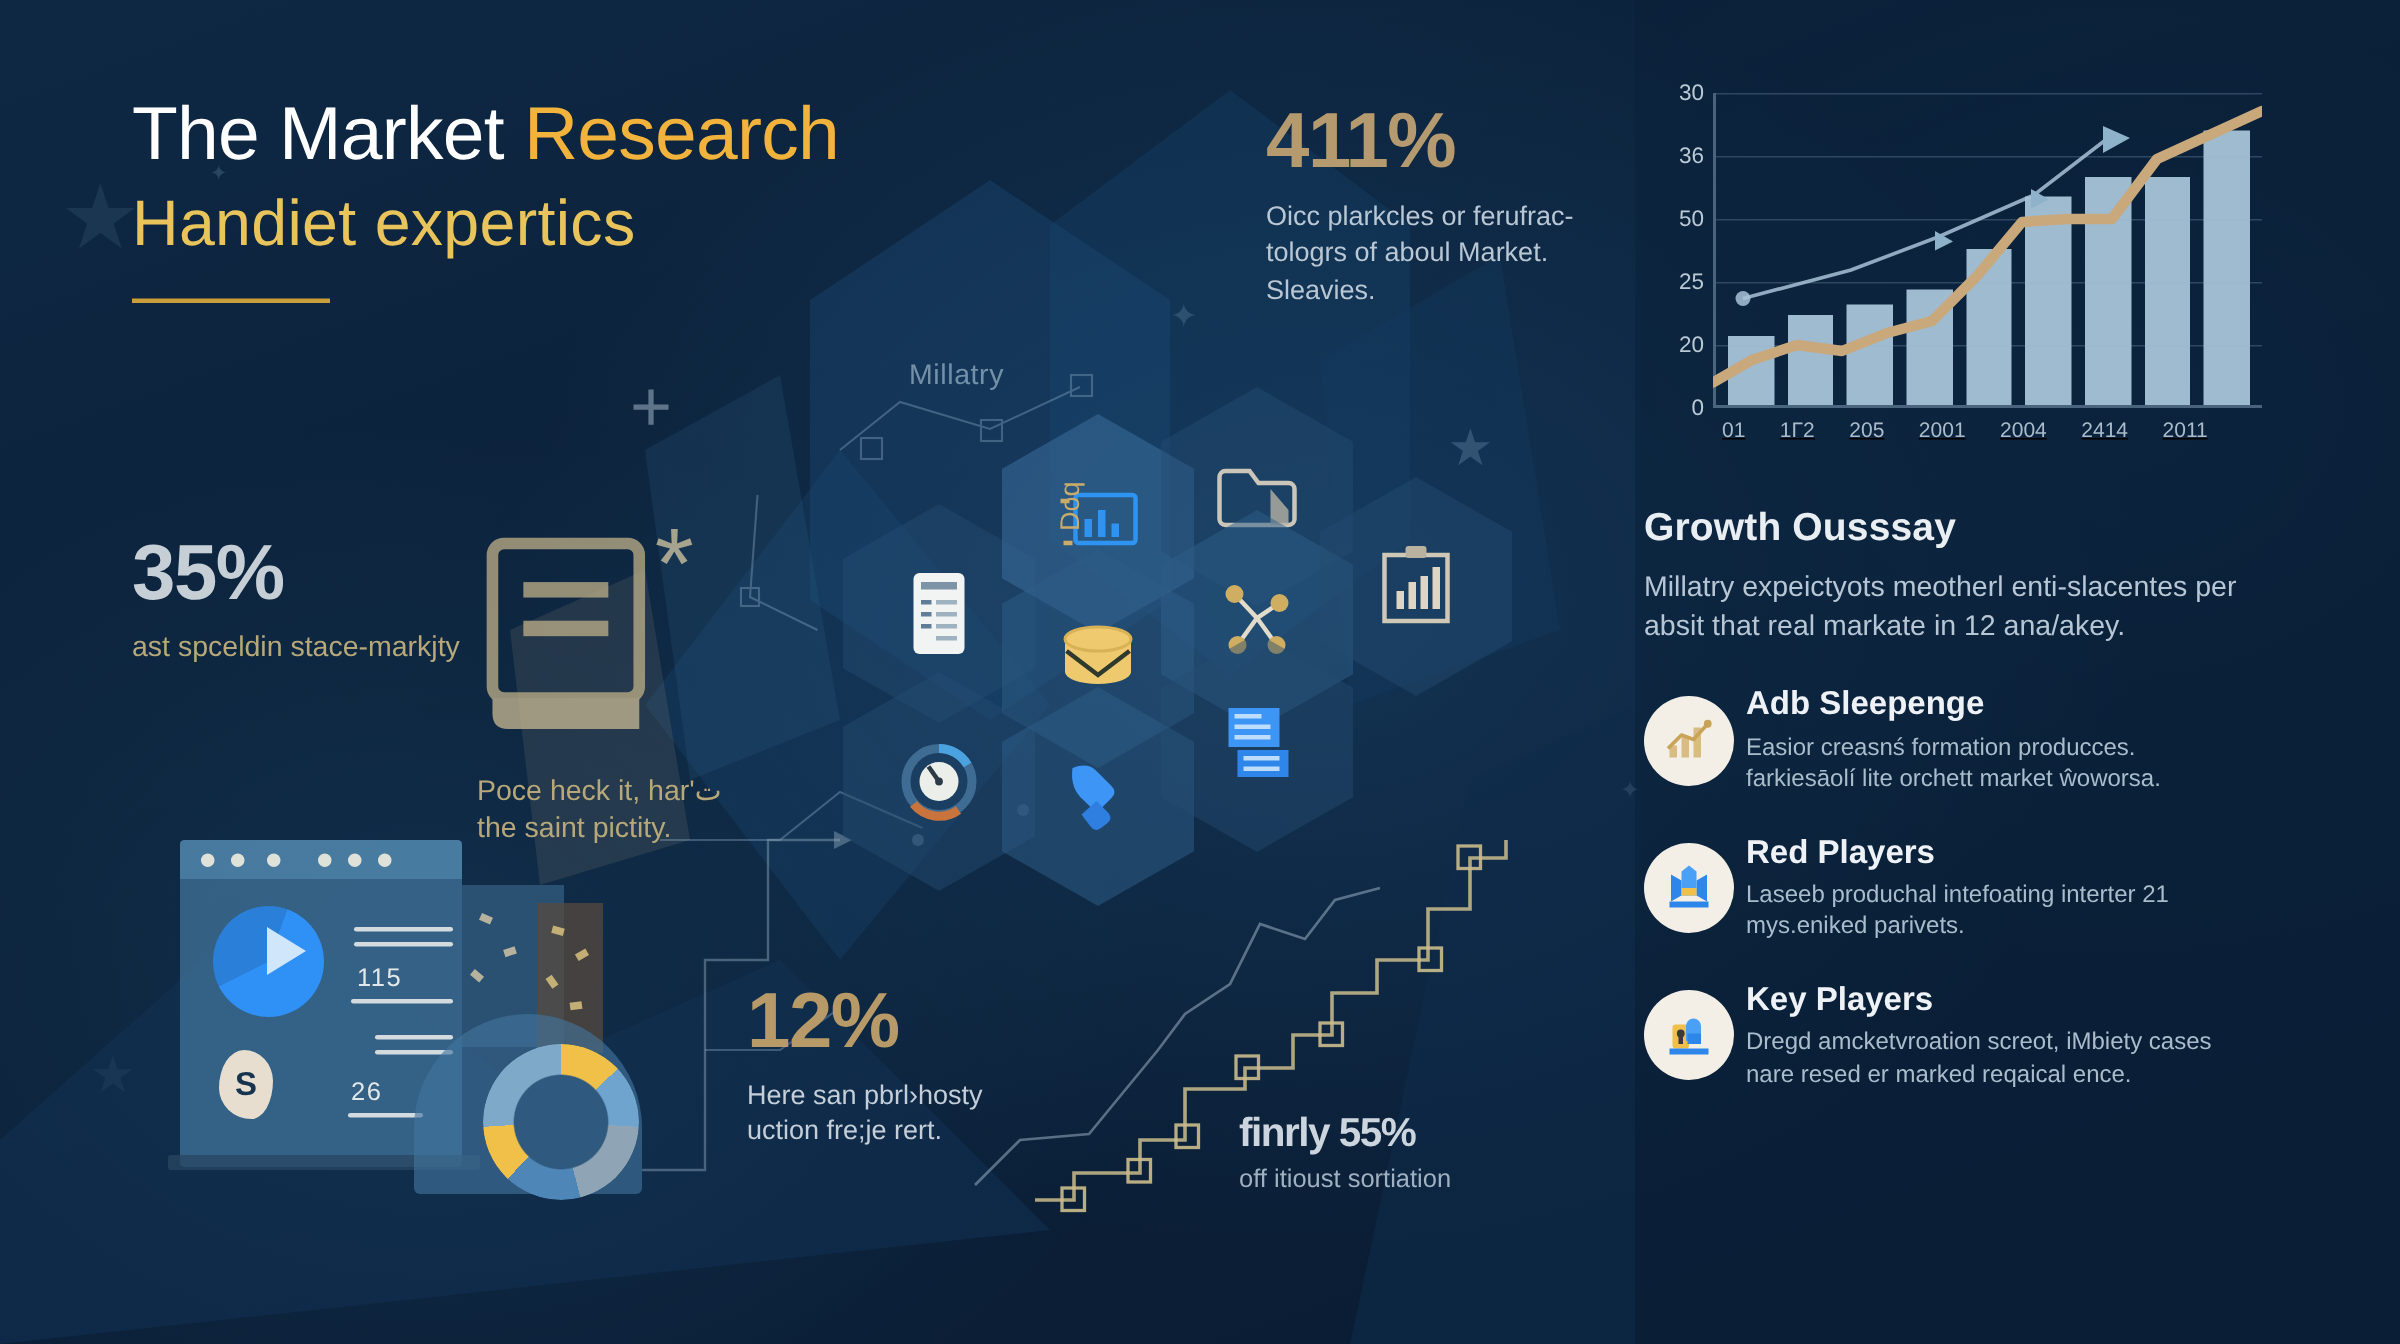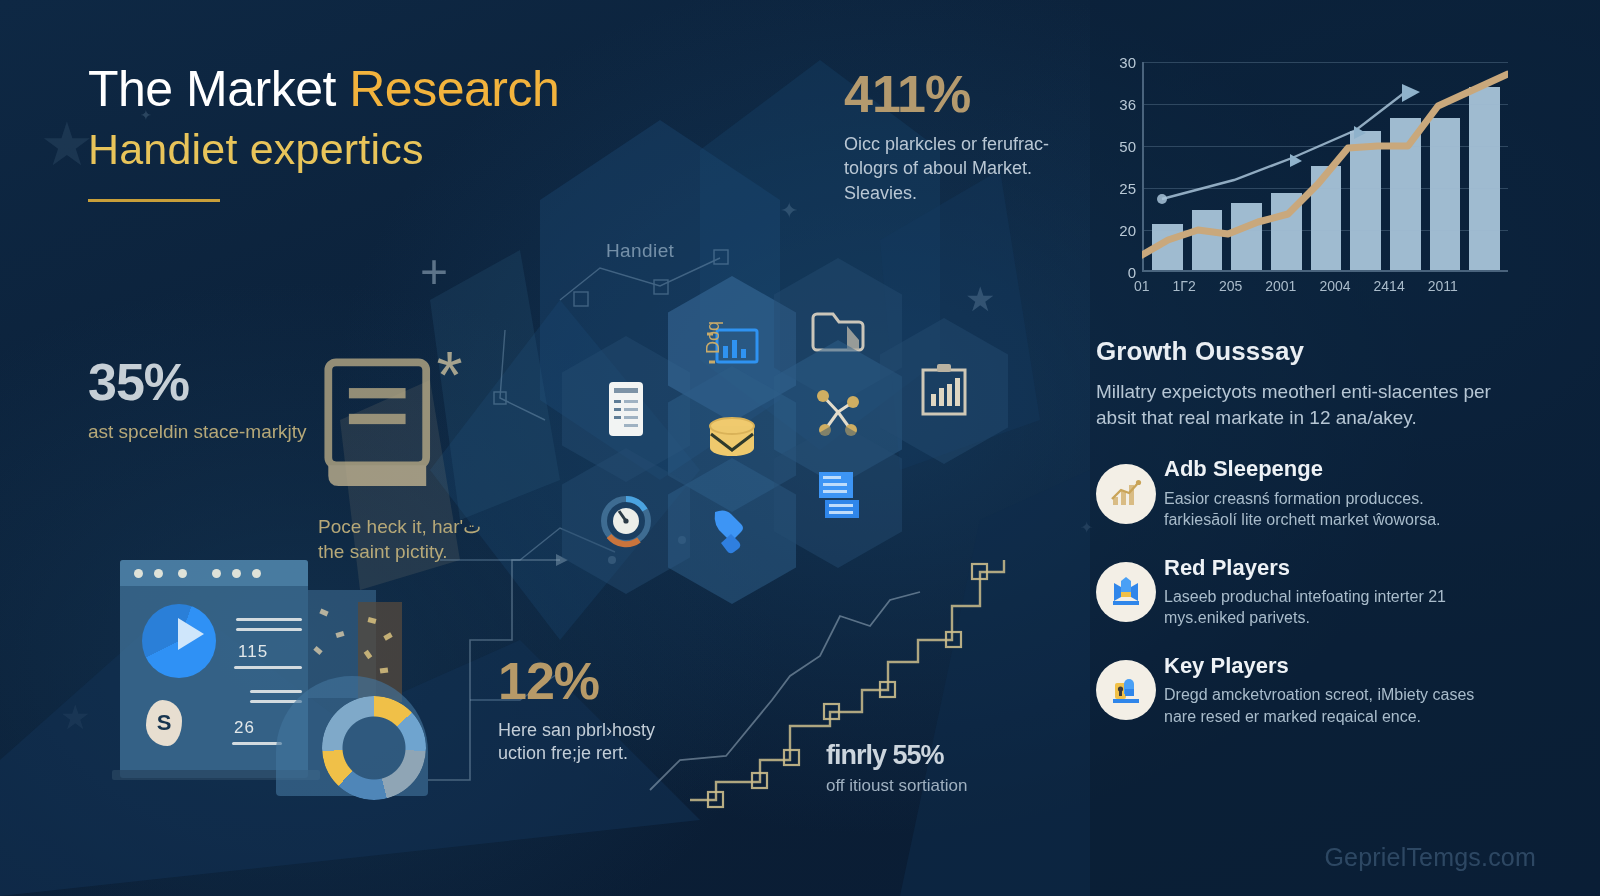--- a/index.html
+++ b/index.html
@@ -163,22 +163,22 @@
   .plot {
     position: absolute; left: 46px; top: 0; right: 0; height: 210px;
     border-left: 2px solid rgba(150,180,205,.45);
     border-bottom: 2px solid rgba(150,180,205,.45);
   }
   .gridline { position: absolute; left: 0; right: 0; height: 1px;
     background: rgba(150,180,205,.26); }
   .bars { position: absolute; left: 0; right: 0; bottom: 0; top: 0;
     display: flex; align-items: flex-end; gap: 9px; padding: 0 8px; }
   .bar { flex: 1; background: #9fbbd0; }
-  .xlabels { position: absolute; left: 30px; right: 0; top: 216px;
-    display: flex; gap: 23px; padding: 0 8px; }
+  .xlabels { position: absolute; left: 44px; right: 0; top: 216px;
+    display: flex; gap: 23px; padding: 0 8px; text-decoration: underline; }
   .xlab { flex: 1; text-align: center; font-size: 14px; color: #aabccb; }
   .overlay-svg { position: absolute; left: 46px; top: 0; width: 366px; height: 210px; }
 
   .sect-title {
     margin-top: 28px; font-size: 26px; font-weight: 700; color: #e9eef3;
     letter-spacing: .1px;
   }
   .sect-body {
     margin-top: 12px; font-size: 19px; line-height: 1.38; color: #b6c6d4;
     max-width: 400px;
@@ -297,21 +297,21 @@
     <div class="num">12%</div>
     <div class="cap">Here san pbrl›hosty uction fre;je rert.</div>
   </div>
 
   <div class="stat s55">
     <div class="num">finrly 55%</div>
     <div class="cap">off itioust sortiation</div>
   </div>
 
   <div id="hexwrap">
-    <div class="hex-label">Handiet</div>
+    <div class="hex-label">Millatry</div>
 
     <div class="hex dim" style="left:64px; top:74px;">
       <svg viewBox="0 0 62 62">
         <rect x="14" y="4" width="34" height="54" rx="4" fill="#f2f4f3"></rect>
         <rect x="19" y="10" width="24" height="5" fill="#7d93a6"></rect>
         <g fill="#5f7d96">
             <rect x="19" y="22" width="7" height="3"></rect>
             <rect x="19" y="30" width="7" height="3"></rect>
             <rect x="19" y="38" width="7" height="3"></rect>
           </g>
@@ -541,14 +541,13 @@
             </svg>
           </div>
           <div>
             <div class="item-title">Key Players</div>
             <div class="item-desc">Dregd amcketvroation screot, iMbiety cases nare resed er marked reqaical ence.</div>
           </div>
         </div>
       </div>
   </div>
 
-  <div class="watermark">GeprielTemgs.com</div>
 </div>
 
 </body></html>

